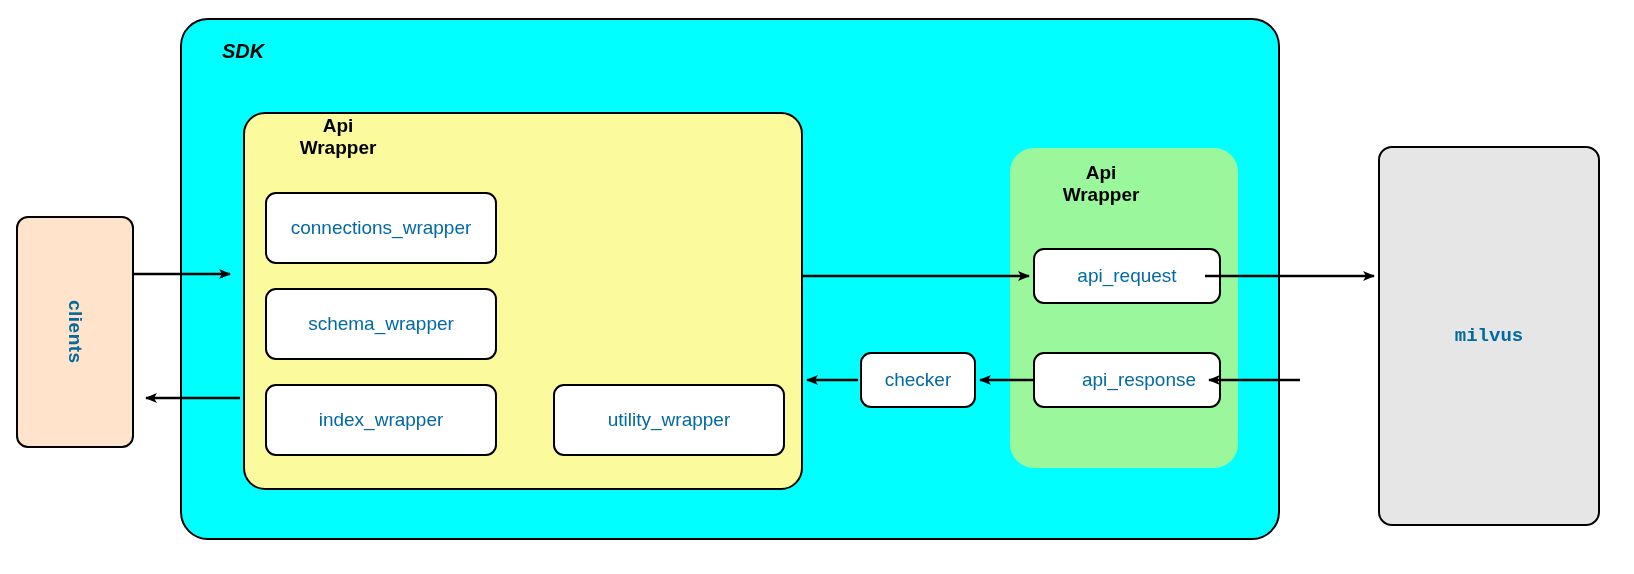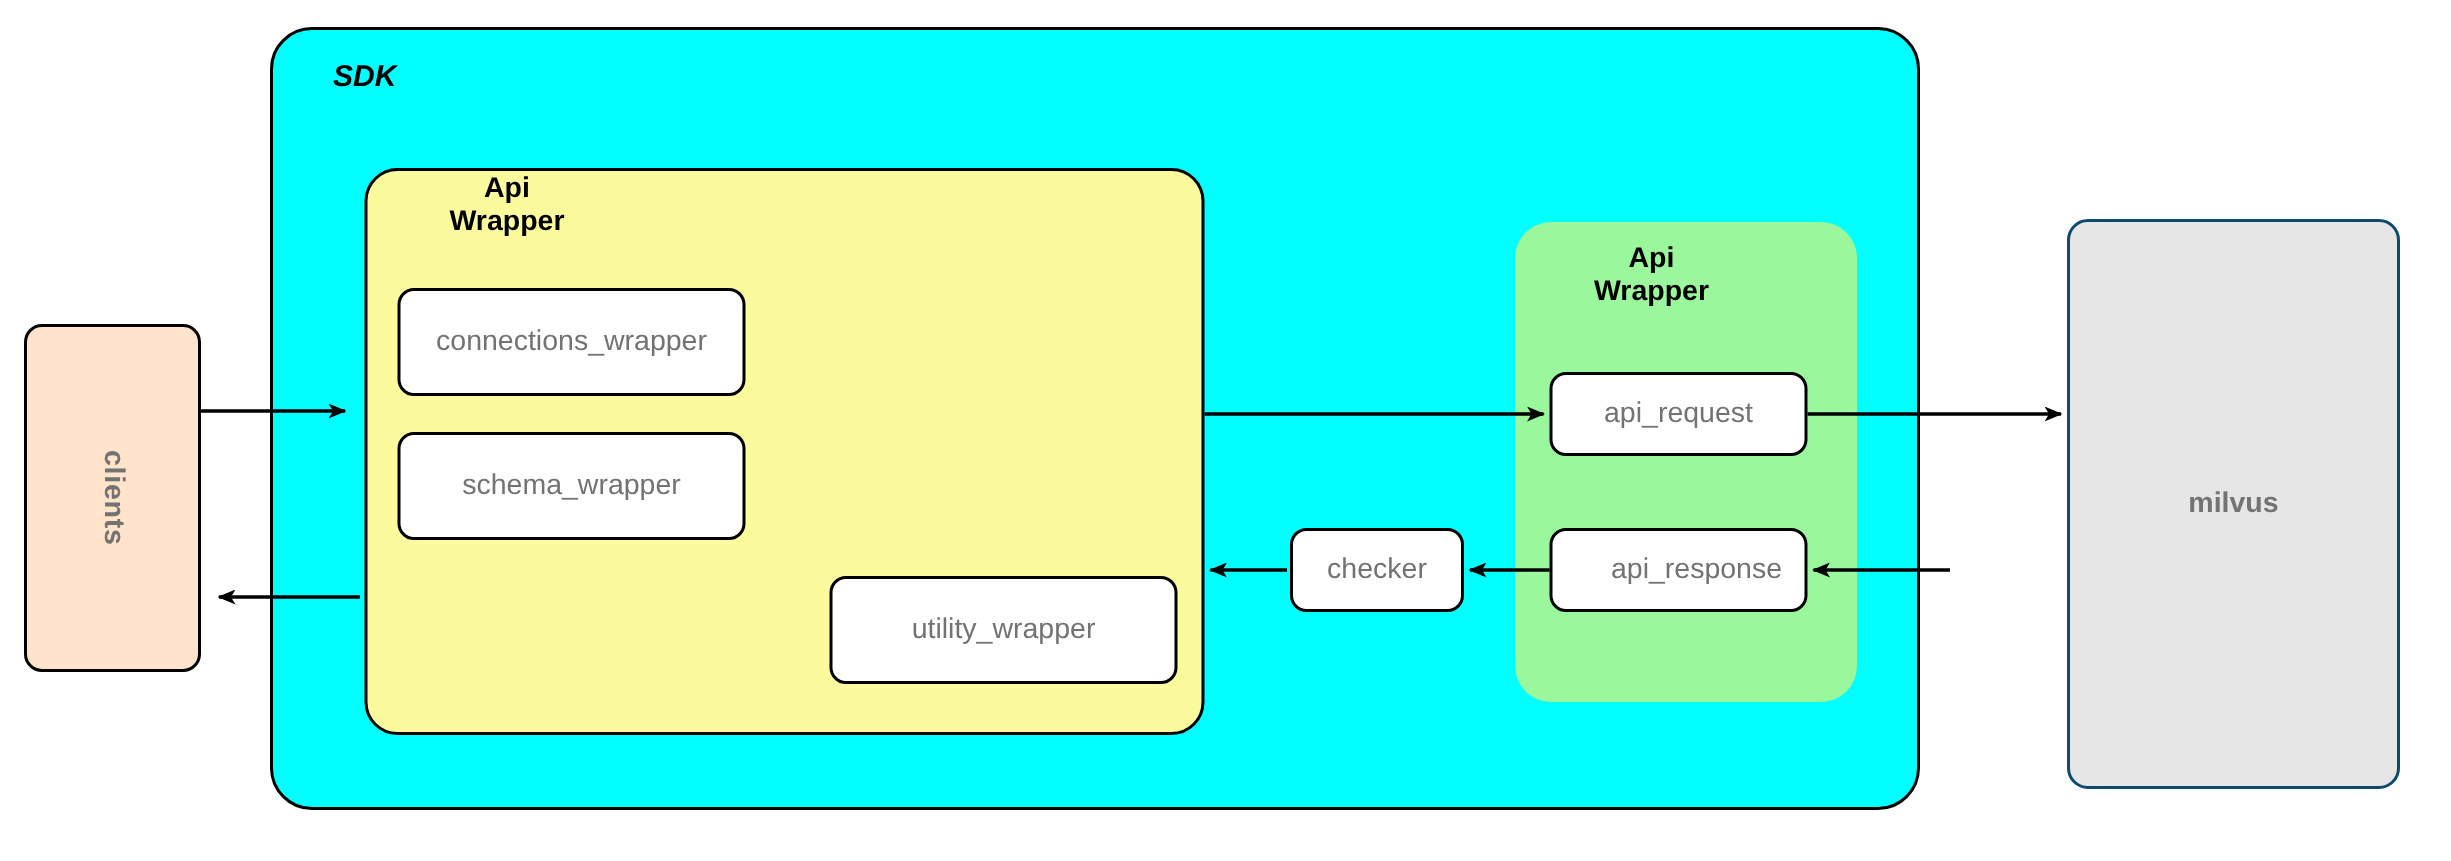--- a/index.html
+++ b/index.html
@@ -16,21 +16,21 @@
     height: 574px;
     background: #ffffff;
     overflow: hidden;
   }
   .node {
     position: absolute;
     box-sizing: border-box;
     display: flex;
     align-items: center;
     justify-content: center;
-    color: #737373;
+    color: #0369a1;
   }
 
   
   #clients {
     left: 16px;
     top: 216px;
     width: 118px;
     height: 232px;
     background: #ffe3ca;
     border: 2px solid #000000;
@@ -120,21 +120,21 @@
     font-weight: bold;
     line-height: 1.18;
     text-align: center;
   }
   .gw-cell {
     background: #ffffff;
     border: 2px solid #000000;
     border-radius: 11px;
     font-size: 19px;
     left: 1033px;
-    width: 172px;
+    width: 188px;
     height: 56px;
   }
   #api-request { top: 248px; }
   #api-response { top: 352px; padding-left: 24px; }
 
   
   #checker {
     left: 860px;
     top: 352px;
     width: 116px;
@@ -145,24 +145,25 @@
     font-size: 19px;
   }
 
   
   #milvus {
     left: 1378px;
     top: 146px;
     width: 222px;
     height: 380px;
     background: #e6e6e6;
-    border: 2px solid #0c4a6e;
+    border: 2px solid #000000;
     border-radius: 14px;
     font-size: 19px;
     font-weight: bold;
+    font-family: Liberation Mono, monospace;
   }
 
   
   #edges {
     position: absolute;
     left: 0;
     top: 0;
     width: 1634px;
     height: 574px;
     pointer-events: none;
@@ -177,20 +178,21 @@
   <div id="sdk-label">SDK</div>
 
   <div class="node" id="api-wrapper"></div>
   <div id="api-wrapper-label">
     <div>Api</div>
     <div>Wrapper</div>
   </div>
 
   <div class="node cell col1 row1">connections_wrapper</div>
   <div class="node cell col1 row2">schema_wrapper</div>
+  <div class="node cell col1 row3">index_wrapper</div>
   <div class="node cell col2 row3">utility_wrapper</div>
 
   <div class="node" id="api-gateway"></div>
   <div id="api-gateway-label">
     <div>Api</div>
     <div>Wrapper</div>
   </div>
   <div class="node gw-cell" id="api-request">api_request</div>
   <div class="node gw-cell" id="api-response">api_response</div>
 

